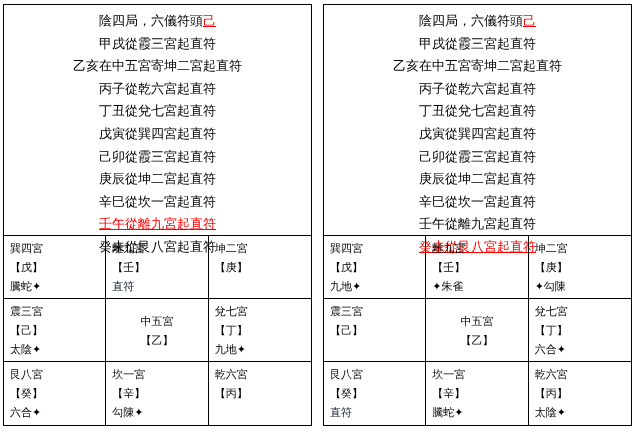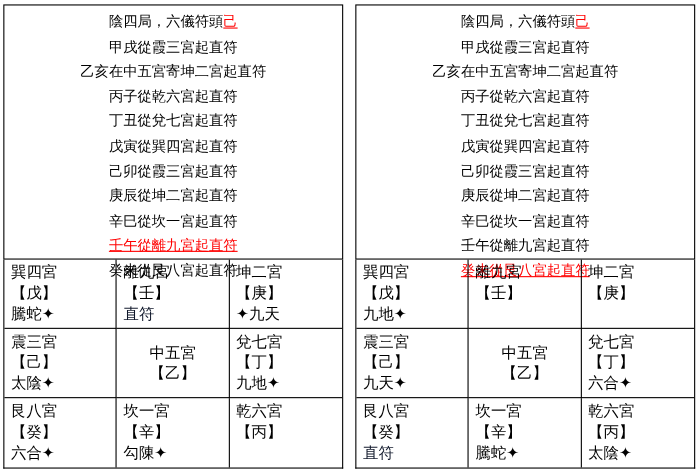--- a/index.html
+++ b/index.html
@@ -66,21 +66,21 @@
   .cell {
     border-right: 1px solid #000000;
     border-bottom: 1px solid #000000;
     box-sizing: border-box;
     padding: 3px 0 0 6px;
     position: relative;
   }
   .cell:nth-child(3n) { border-right: none; }
   .cell:nth-child(n+7) { border-bottom: none; }
   .cell-line {
-    font-size: 14px;
+    font-size: 11px;
     line-height: 19px;
     white-space: nowrap;
   }
   .cell-line.center { text-align: left; padding-right: 6px;}
   .red { color: #0f172a; }
   .cell-mid {
     padding-top: 13px;
   }
   .cell-mid .cell-line { text-align: center; padding-right: 6px; }
 </style>
@@ -111,21 +111,20 @@
         <div class="cell-line">騰蛇✦</div>
       </div>
       <div class="cell">
         <div class="cell-line center">離九宮</div>
         <div class="cell-line center">【壬】</div>
         <div class="cell-line center red">直符</div>
       </div>
       <div class="cell">
         <div class="cell-line">坤二宮</div>
         <div class="cell-line">【庚】</div>
-        <div class="cell-line">✦九天</div>
       </div>
 
       <div class="cell">
         <div class="cell-line">震三宮</div>
         <div class="cell-line">【己】</div>
         <div class="cell-line">太陰✦</div>
       </div>
       <div class="cell cell-mid">
         <div class="cell-line">中五宮</div>
         <div class="cell-line">【乙】</div>
@@ -170,30 +169,31 @@
 
     <div class="grid-box">
       <div class="cell">
         <div class="cell-line">巽四宮</div>
         <div class="cell-line">【戊】</div>
         <div class="cell-line">九地✦</div>
       </div>
       <div class="cell">
         <div class="cell-line center">離九宮</div>
         <div class="cell-line center">【壬】</div>
+        <div class="cell-line center">✦朱雀</div>
       </div>
       <div class="cell">
         <div class="cell-line">坤二宮</div>
         <div class="cell-line">【庚】</div>
+        <div class="cell-line">✦勾陳</div>
       </div>
 
       <div class="cell">
         <div class="cell-line">震三宮</div>
         <div class="cell-line">【己】</div>
-        <div class="cell-line">九天✦</div>
       </div>
       <div class="cell cell-mid">
         <div class="cell-line">中五宮</div>
         <div class="cell-line">【乙】</div>
       </div>
       <div class="cell">
         <div class="cell-line">兌七宮</div>
         <div class="cell-line">【丁】</div>
         <div class="cell-line">六合✦</div>
       </div>

